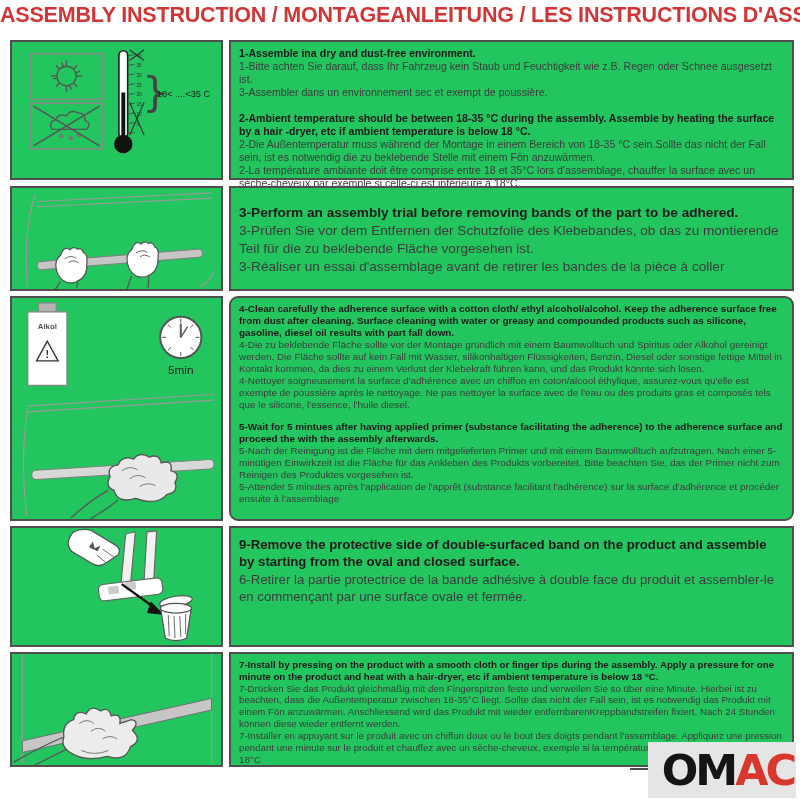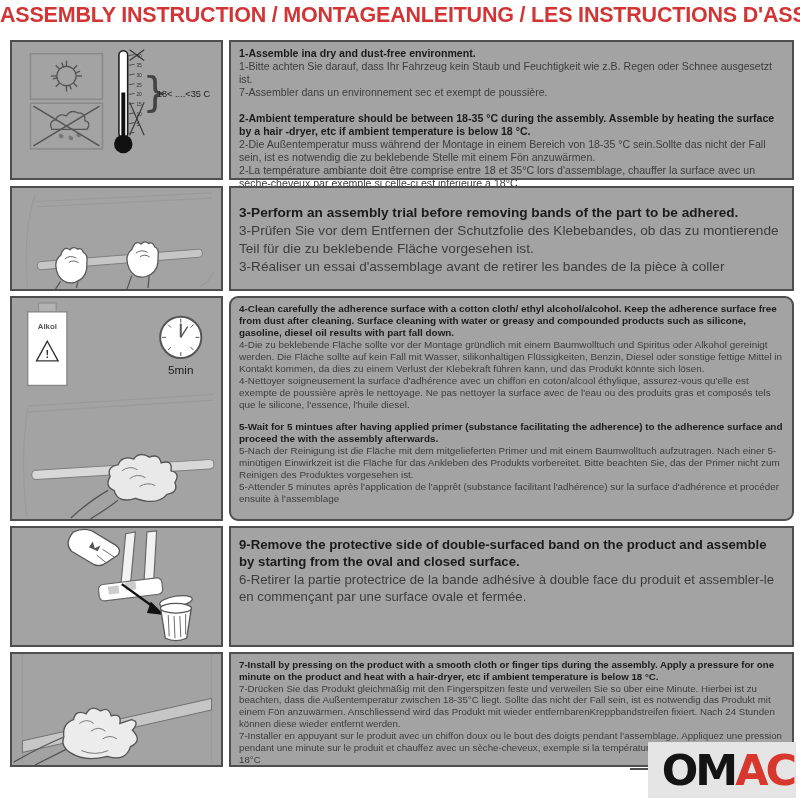--- a/index.html
+++ b/index.html
@@ -8,21 +8,21 @@
     position:relative; width:800px; height:800px; background:#ffffff;
     font-family:"Liberation Sans", sans-serif; overflow:hidden;
   }
   .title {
     position:absolute; top:3px; left:0; width:800px; text-align:center;
     font-size:21.5px; font-weight:700; letter-spacing:-0.2px;
     color:#d23535; white-space:nowrap;
   }
   .row { position:absolute; left:0; width:800px; }
   .cell {
-    position:absolute; border:2px solid #4e4e4e; background:#a3a3a3;
+    position:absolute; border:2px solid #4e4e4e; background:#22c55e;
   }
   .cell.illus { left:10px; width:213px; top:0; }
   .cell.txt   { left:229px; width:565px; top:0; padding:5px 9px 4px 8px; color:#3c3c3c; }
   .r1 { top:40px;  height:140px; }
   .r2 { top:186px; height:105px;padding-left:6px; }
   .r3 { top:296px; height:225px; }
   .r4 { top:526px; height:121px; }
   .r5 { top:652px; height:115px; }
   .r1 .cell, .r2 .cell { height:100%; } .r3 .cell, .r4 .cell, .r5 .cell { height:100%; }
   .r1 .txt { font-size:10.6px; line-height:1.24; }
@@ -117,21 +117,21 @@
           </g>
         </g>
         <text x="133" y="66" font-family="DejaVu Sans, sans-serif" font-size="42" fill="#444">}</text>
         <text x="148" y="57" font-family="Liberation Sans, sans-serif" font-size="9.5" fill="#222">18&lt; ....&lt;35 C</text>
       </svg>
     </div>
     <div class="cell txt">
       <div class="step">
         <p class="en">1-Assemble ina dry and dust-free environment.</p>
         <p class="de">1-Bitte achten Sie darauf, dass Ihr Fahrzeug kein Staub und Feuchtigkeit wie z.B. Regen oder Schnee ausgesetzt ist.</p>
-        <p class="fr">7-Assembler dans un environnement sec et exempt de poussière.</p>
+        <p class="fr">3-Assembler dans un environnement sec et exempt de poussière.</p>
       </div>
       <div class="step">
         <p class="en">2-Ambient temperature should be between 18-35 °C during the assembly. Assemble by heating the surface by a hair -dryer, etc if ambient temperature is below 18 °C.</p>
         <p class="de">2-Die Außentemperatur muss während der Montage in einem Bereich von 18-35 °C sein.Sollte das nicht der Fall sein, ist es notwendig die zu beklebende Stelle mit einem Fön anzuwärmen.</p>
         <p class="fr">2-La température ambiante doit être comprise entre 18 et 35°C lors d'assemblage, chauffer la surface avec un sèche-cheveux par exemple si celle-ci est inférieure à 18°C.</p>
       </div>
     </div>
   </div>
 
   <div class="row r2">

